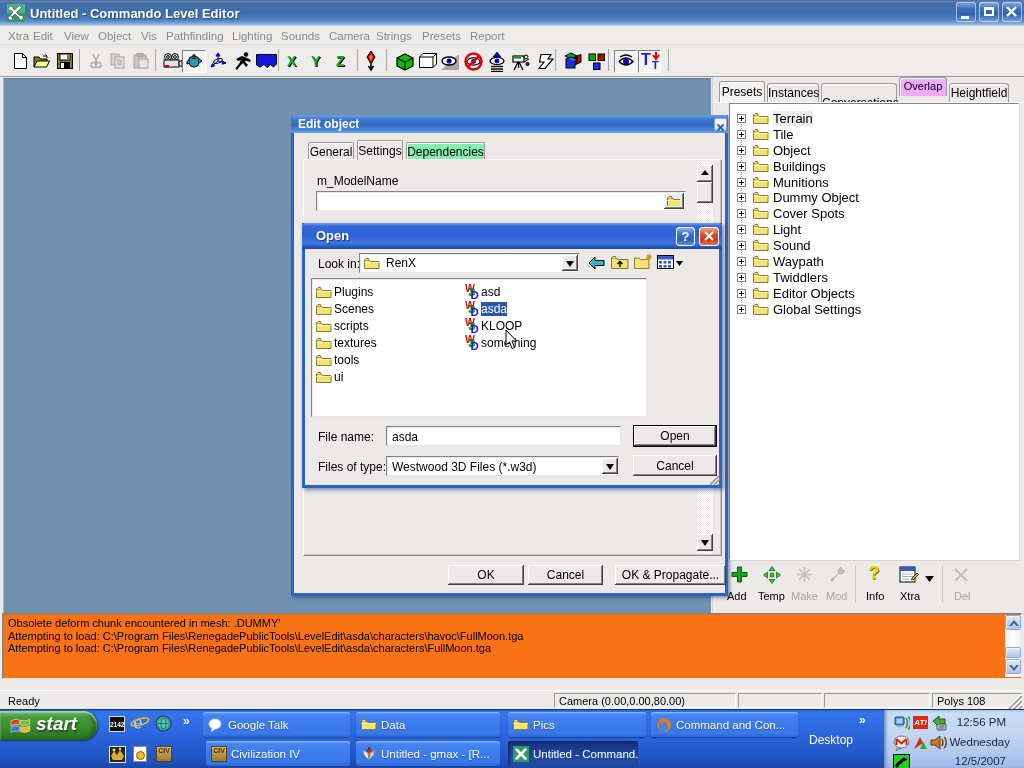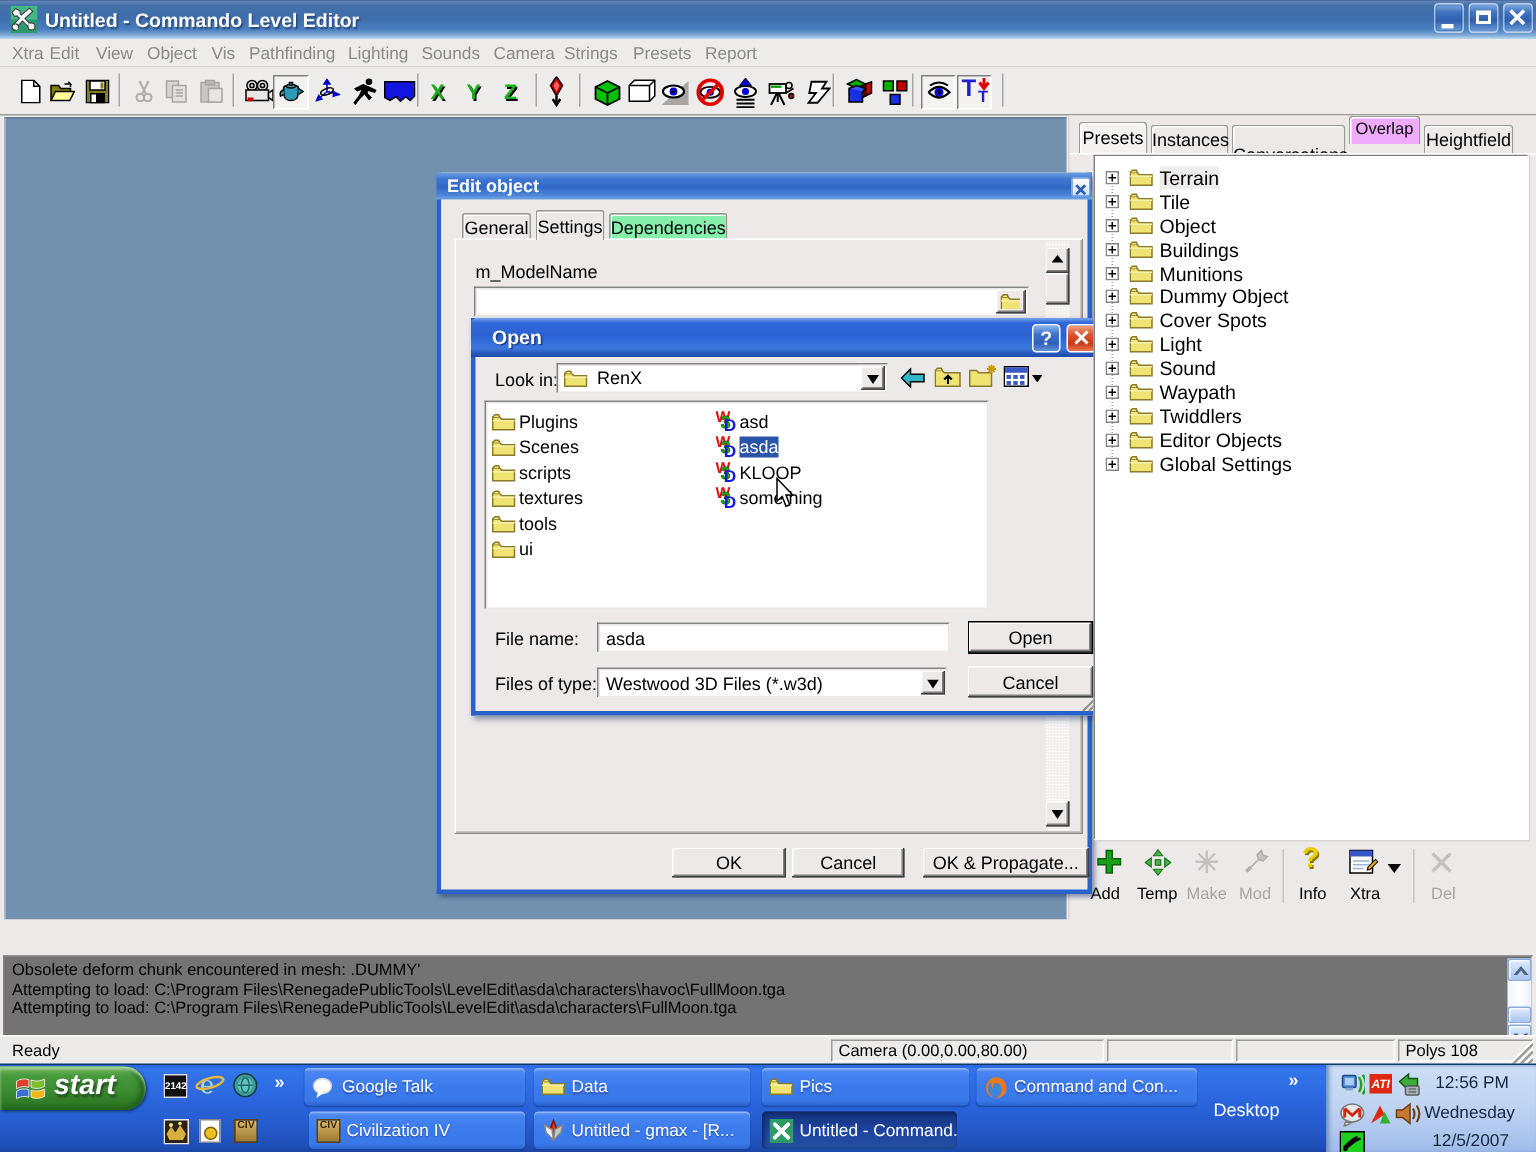--- a/index.html
+++ b/index.html
@@ -479,21 +479,21 @@
         <g stroke="#C4C1BE" stroke-width="2.2">
           <line x1="2" y1="2" x2="14" y2="14"></line>
           <line x1="14" y1="2" x2="2" y2="14"></line>
         </g>
       </svg>
     <div class="abs" style="left:241px;top:30px;color:#A8A5A2;">Del</div>
   </div>
 </div>
 
 <div class="abs" id="logarea" style="left:0;top:613px;width:1024px;height:77px;background:#ECE9E8;">
-  <div class="abs sunk" style="left:2px;top:24px;width:1020px;height:66px;background:#737373;">
+  <div class="abs sunk" style="left:2px;top:0;width:1020px;height:66px;background:#f97316;">
     <div class="abs" style="left:5px;top:3px;font-size:11px;color:#000;line-height:12.5px;white-space:pre;">Obsolete deform chunk encountered in mesh: .DUMMY'
 Attempting to load: C:\Program Files\RenegadePublicTools\LevelEdit\asda\characters\havoc\FullMoon.tga
 Attempting to load: C:\Program Files\RenegadePublicTools\LevelEdit\asda\characters\FullMoon.tga</div>
 
     <div class="abs" style="left:1002px;top:1px;width:16px;height:62px;background:linear-gradient(90deg,#F0F4FB,#FDFEFF 50%,#EAF0FA);"></div>
     <div class="abs xpsb" style="left:1002px;top:1px;width:16px;height:15px;">
         <svg style="position:absolute;left:3px;top:4px" width="10" height="7" viewBox="0 0 10 7">
           <path d="M5 0 L10 6 L7.5 6 L5 3 L2.5 6 L0 6 Z" fill="#4D6185"></path>
         </svg>
       </div>
@@ -710,21 +710,21 @@
       <svg style="position:absolute;left:4px;top:5px" width="8" height="7" viewBox="0 0 8 7">
         <path d="M4 7 L8 1 H0 Z" fill="#000"></path>
       </svg>
     </div>
 
   <div class="abs raised" style="left:154px;top:450px;width:76px;height:20px;font-size:12px;text-align:center;padding-top:3px;">OK</div>
   <div class="abs raised" style="left:234px;top:450px;width:75px;height:20px;font-size:12px;text-align:center;padding-top:3px;">Cancel</div>
   <div class="abs raised" style="left:321px;top:450px;width:111px;height:20px;font-size:12px;text-align:center;padding-top:3px;">OK &amp; Propagate...</div>
 </div>
 
-<div class="abs" id="opendlg" style="left:302px;top:212px;width:420px;height:265px;background:#ECE9E8;border:3px solid #2962C8;border-top:none;box-shadow:2px 2px 4px rgba(20,40,90,0.5);margin-left:12px;">
+<div class="abs" id="opendlg" style="left:302px;top:223px;width:420px;height:265px;background:#ECE9E8;border:3px solid #2962C8;border-top:none;box-shadow:2px 2px 4px rgba(20,40,90,0.5);">
 
   <div class="abs" style="left:-3px;top:0px;width:420px;height:26px;border-radius:4px 4px 0 0;background:linear-gradient(180deg,#7AA4E8 0%,#3268D8 12%,#2A62D4 45%,#3C78E0 78%,#2456B8 92%,#1E4AA8 100%);">
     <div class="abs" style="left:14px;top:5px;font-size:13px;font-weight:bold;color:#FFF;text-shadow:1px 1px 1px #1A3A78;">Open</div>
     <div class="abs" style="left:374px;top:4px;width:19px;height:19px;border-radius:3px;border:1px solid #FFF;background:linear-gradient(180deg,#8FB4EC 0%,#3E72C8 35%,#2E62B8 70%,#5E90D8 100%);color:#FFF;font-weight:bold;font-size:13px;text-align:center;line-height:18px;">?</div>
     <div class="abs" style="left:397px;top:4px;width:20px;height:19px;border-radius:3px;border:1px solid #FFF;background:linear-gradient(180deg,#F0A088 0%,#DC5630 35%,#C83A18 70%,#E87850 100%);">
       <svg width="18" height="17" viewBox="0 0 18 17">
           <g stroke="#FFF" stroke-width="2">
             <line x1="5" y1="4" x2="13" y2="12"></line>
             <line x1="13" y1="4" x2="5" y2="12"></line>
           </g>

